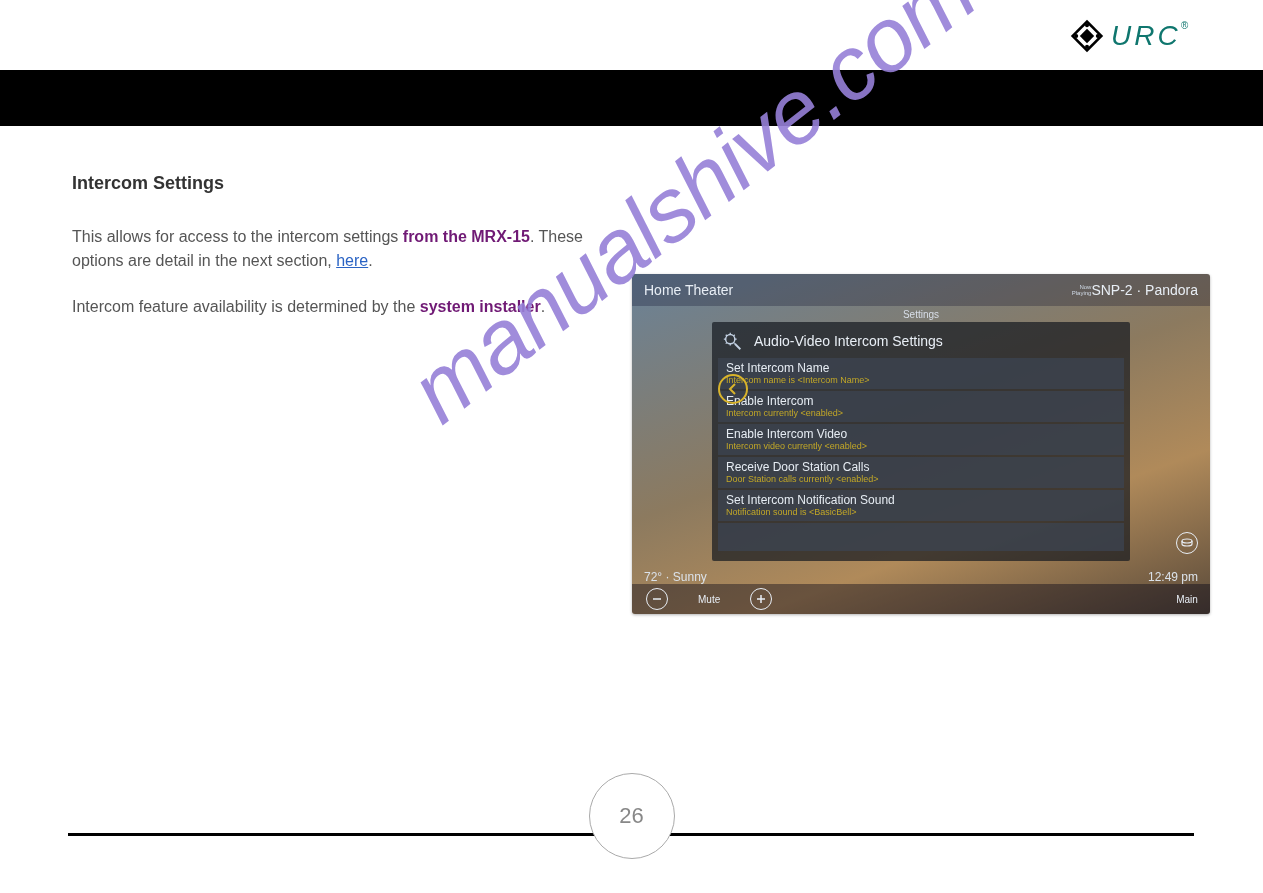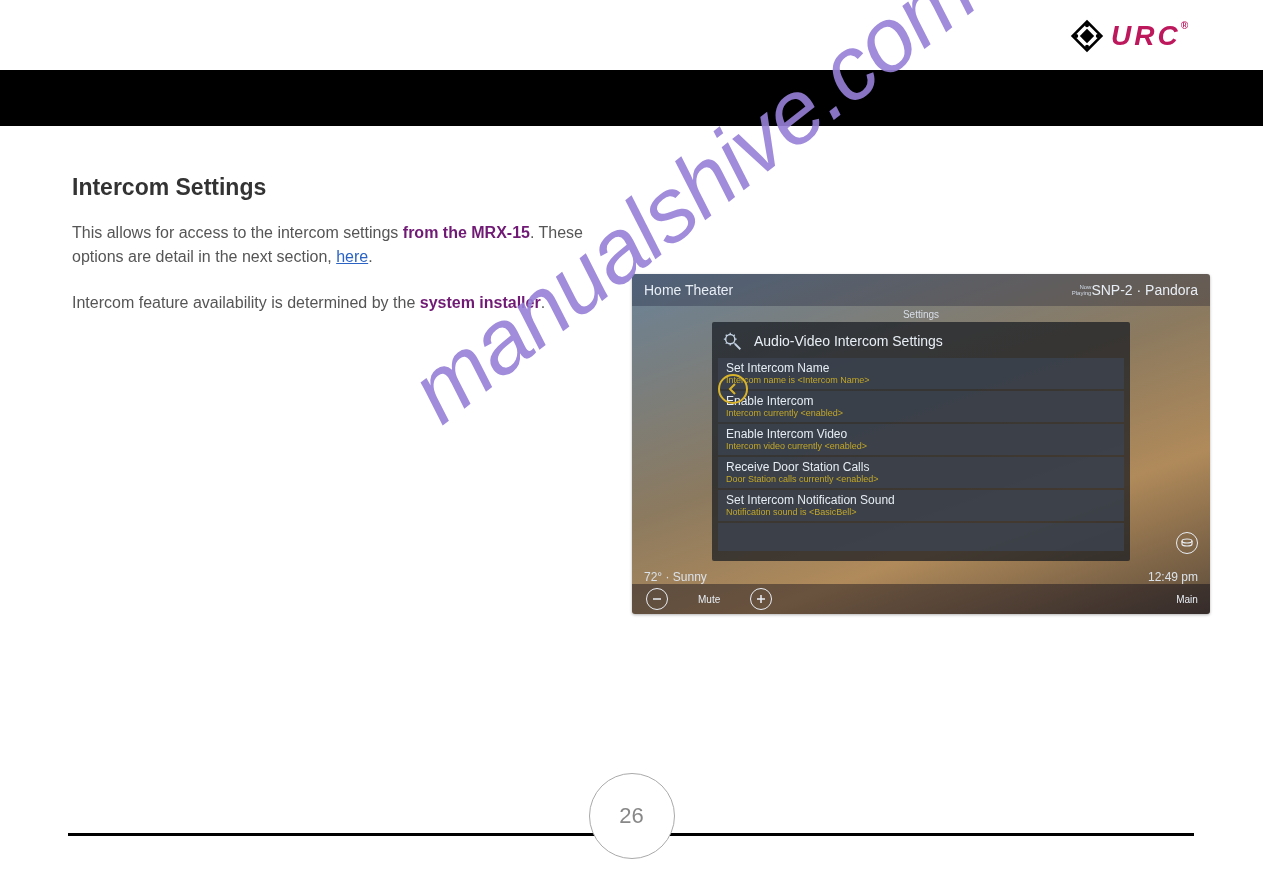--- a/index.html
+++ b/index.html
@@ -1,28 +1,28 @@
 <!DOCTYPE html>
 <html><head>
 <meta charset="utf-8">
 <style>
   * { box-sizing: border-box; margin: 0; padding: 0; }
   html, body { width: 1263px; height: 893px; font-family: Arial, Helvetica, sans-serif; background: #fff; color: #333; }
   .page { position: relative; width: 1263px; height: 893px; }
   
   .logo-wrap { position: absolute; top: 18px; right: 72px; display: flex; align-items: center; gap: 6px; }
   .logo-diamond { width: 36px; height: 36px; }
-  .logo-text { font-size: 28px; font-weight: 700; letter-spacing: 3px; font-style: italic; color: #be185d; }
+  .logo-text { font-size: 28px; font-weight: 400; letter-spacing: 3px; font-style: italic; color: #0f766e; }
   .logo-reg { font-size: 10px; vertical-align: top; }
   
   .banner { position: absolute; top: 70px; left: 0; width: 1263px; height: 56px; background: #000; }
   
   .cols { position: absolute; top: 170px; left: 72px; width: 1137px; display: flex; gap: 40px; }
   .left-col { width: 520px; font-size: 16px; line-height: 1.5; color: #555; }
-  .section-title { color: #333; font-size: 23px; font-weight: 700; margin-bottom: 16px; }
+  .section-title { color: #333; font-size: 18px; font-weight: 700; margin-bottom: 28px; }
   .para { margin-bottom: 22px; }
   .link { color: #2a63c4; text-decoration: underline; }
   .bold { font-weight: 700; color: #701a75; }
   .right-col { flex: 1; position: relative; }
   
   .watermark { position: absolute; left: 350px; top: 140px; font-size: 90px; font-style: italic; font-weight: 400; color: #9680d8; opacity: 0.9; transform: rotate(-38deg); transform-origin: center; pointer-events: none; z-index: 50; white-space: nowrap; letter-spacing: -1px; }
   
   .shot { position: absolute; top: 104px; left: 0; width: 578px; height: 340px; border-radius: 3px; overflow: hidden;
     background: linear-gradient(160deg, #6a8298 0%, #8c7a5f 45%, #b08a5a 70%, #5a4a3a 100%); box-shadow: 0 1px 3px rgba(0,0,0,.3); }
   .shot-top { height: 32px; background: rgba(0,0,30,.25); display: flex; align-items: center; justify-content: space-between; padding: 0 12px; color: #e8eef5; font-size: 14px; }

